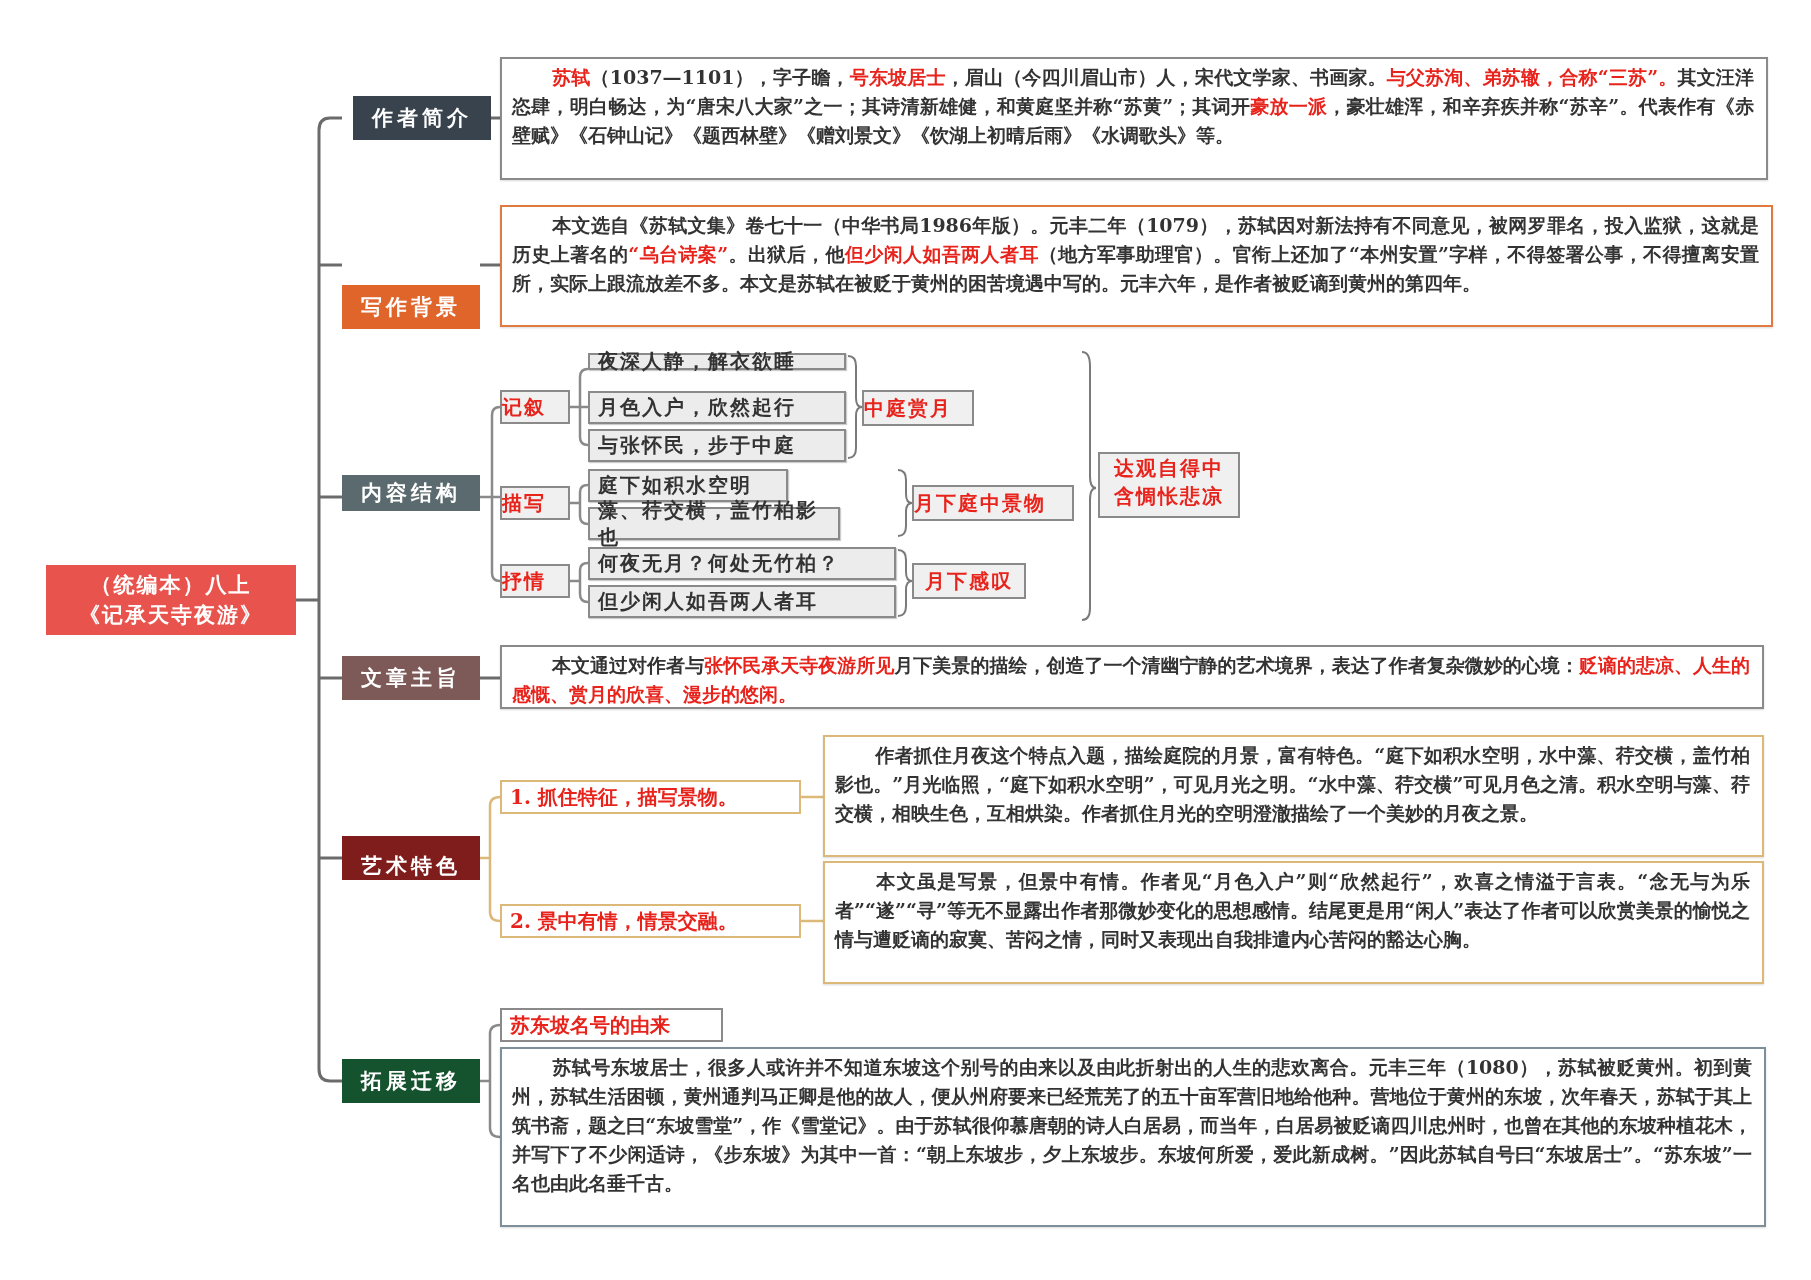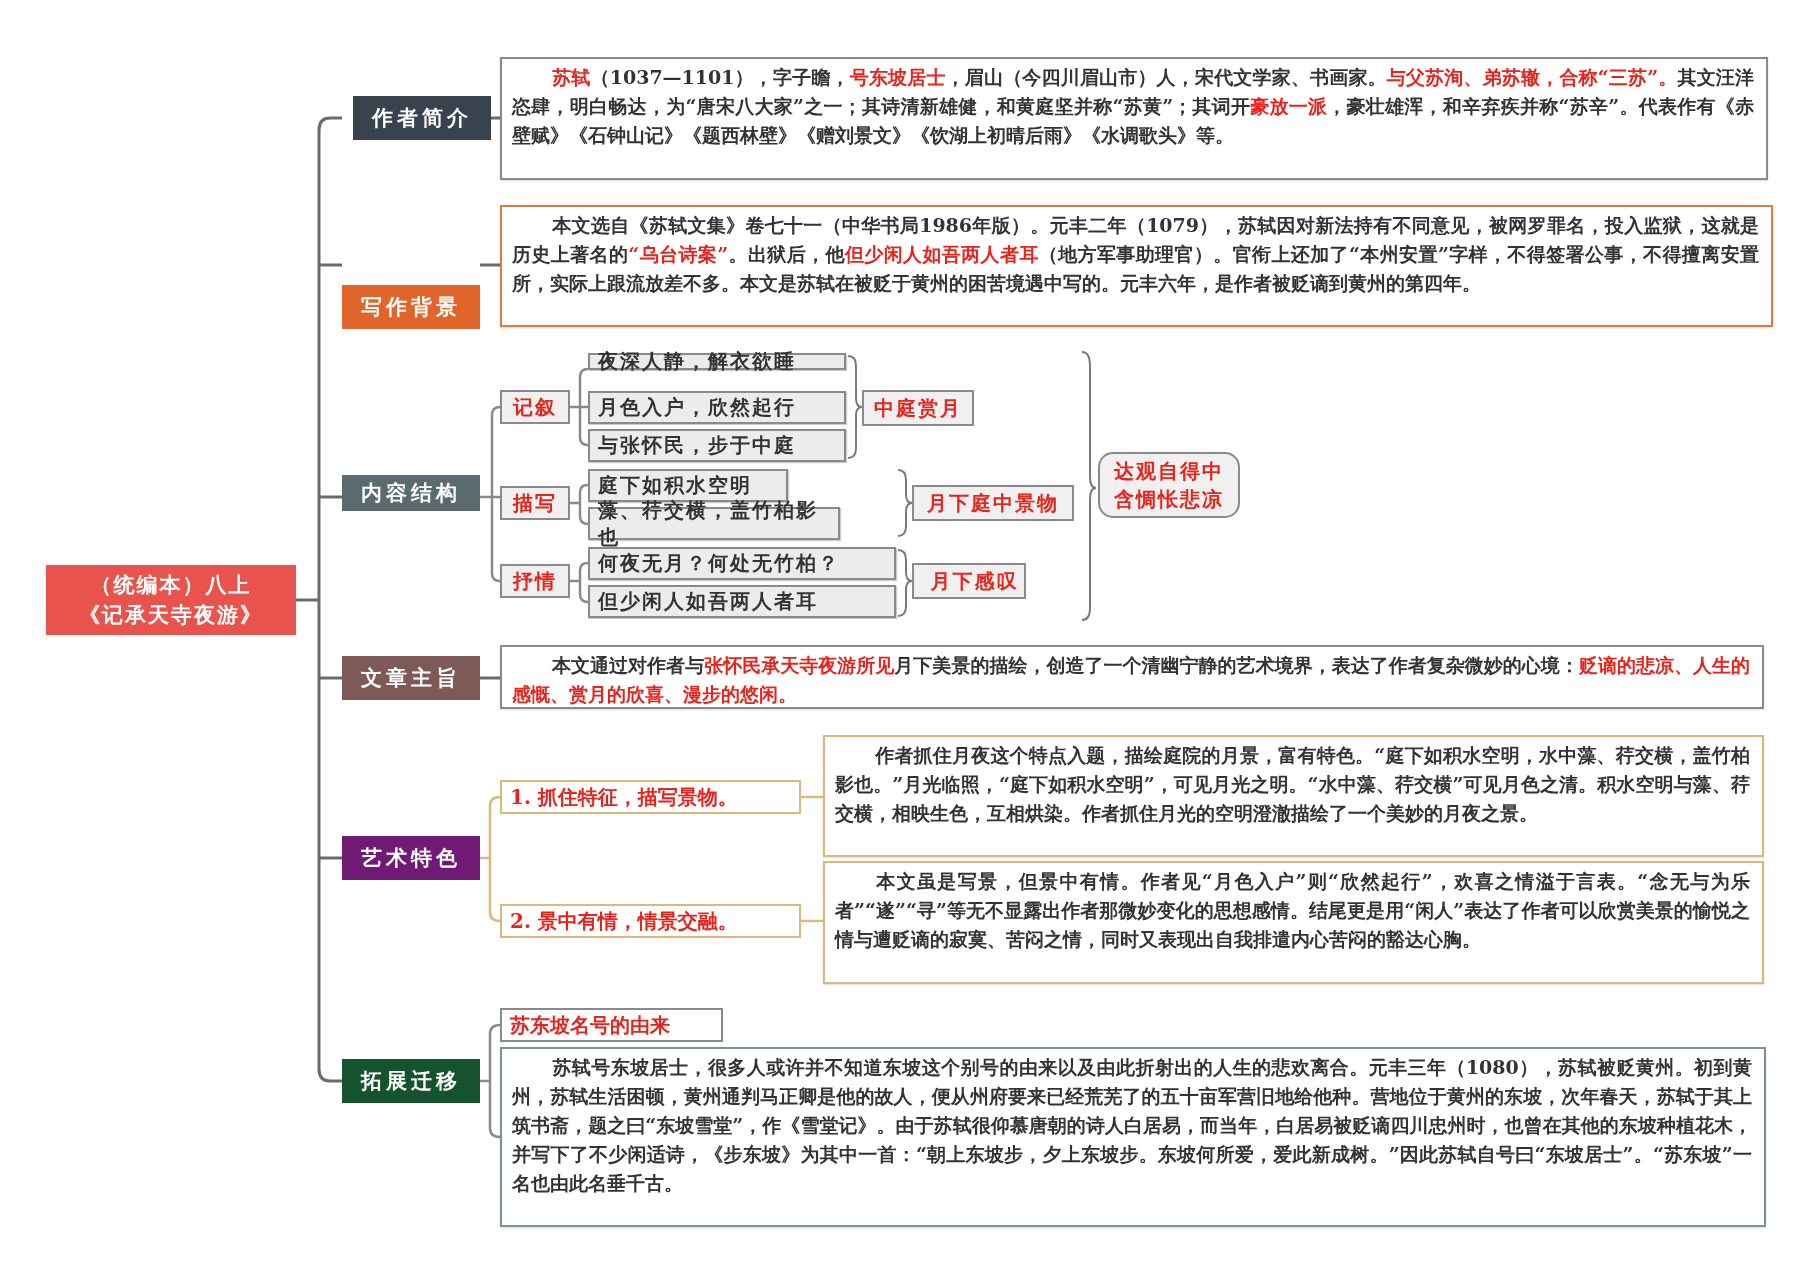--- a/index.html
+++ b/index.html
@@ -28,21 +28,21 @@
   .textbox.blue { border-color:#7f8f9a; }
   .indent { display:inline-block; width:40px; }
   .red { color:#e8231c; }
   .leaf {
     border:2px solid #8a8a8a; background:#ececec; font-size:20px; font-weight:bold;
     color:#333; display:flex; align-items:center; padding:0 8px; letter-spacing:2px;
     box-shadow: 1px 1px 1px rgba(0,0,0,0.2);
   }
   .tag {
     border:2px solid #8a8a8a; background:#f0f0f0; font-size:20px; font-weight:bold;
-    color:#e8231c; display:flex; align-items:center; justify-content:center; letter-spacing:2px;
+    color:#e8231c; display:flex; align-items:center; justify-content:flex-start; letter-spacing:2px;
   }
   .artlabel {
     border:2px solid #dcb979; background:#fff; font-size:20px; font-weight:bold;
     color:#e8231c; display:flex; align-items:center; padding-left:8px;
   }
   svg.conn { position:absolute; left:0; top:0; overflow:visible; }
 </style>
 </head>
 <body>
 
@@ -110,21 +110,21 @@
 </div>
 <div class="abs branch" style="left:342px; top:243px; width:138px; height:44px; background:#e0652b;margin-top:42px;">
   <span>写作背景</span>
 </div>
 <div class="abs branch" style="left:342px; top:475px; width:138px; height:36px; background:#5a6a6e;">
   <span>内容结构</span>
 </div>
 <div class="abs branch" style="left:342px; top:656px; width:138px; height:44px; background:#7d5a58;">
   <span>文章主旨</span>
 </div>
-<div class="abs branch" style="left:342px; top:836px; width:138px; height:44px; background:#701a75;">
+<div class="abs branch" style="left:342px; top:836px; width:138px; height:44px; background:#7f1d1d;align-items:flex-end;">
   <span>艺术特色</span>
 </div>
 <div class="abs branch" style="left:342px; top:1059px; width:138px; height:44px; background:#14532d;">
   <span>拓展迁移</span>
 </div>
 
 <div class="abs textbox" style="left:500px; top:57px; width:1268px; height:123px;">
   <span class="indent"></span><span class="red">苏轼</span><span>（1037—1101），字子瞻，</span><span class="red">号东坡居士</span><span>，眉山（今四川眉山市）人，宋代文学家、书画家。</span><span class="red">与父苏洵、弟苏辙，合称“三苏”。</span><span>其文汪洋恣肆，明白畅达，为“唐宋八大家”之一；其诗清新雄健，和黄庭坚并称“苏黄”；其词开</span><span class="red">豪放一派</span><span>，豪壮雄浑，和辛弃疾并称“苏辛”。代表作有《赤壁赋》《石钟山记》《题西林壁》《赠刘景文》《饮湖上初晴后雨》《水调歌头》等。</span>
 </div>
 
@@ -166,21 +166,21 @@
 
 <div class="abs tag" style="left:862px; top:390px; width:112px; height:36px;">
   <span>中庭赏月</span>
 </div>
 <div class="abs tag" style="left:912px; top:485px; width:162px; height:36px;">
   <span>月下庭中景物</span>
 </div>
 <div class="abs tag" style="left:912px; top:563px; width:114px; height:36px;padding-left:11px;">
   <span>月下感叹</span>
 </div>
-<div class="abs tag" style="left:1098px; top:452px; width:142px; height:66px; flex-direction:column; line-height:28px;border-radius:15px;">
+<div class="abs tag" style="left:1098px; top:452px; width:142px; height:66px; flex-direction:column; line-height:28px;">
   <span>达观自得中</span>
   <span>含惆怅悲凉</span>
 </div>
 
 <div class="abs textbox" style="left:500px; top:645px; width:1264px; height:64px;">
   <span class="indent"></span><span>本文通过对作者与</span><span class="red">张怀民承天寺夜游所见</span><span>月下美景的描绘，创造了一个清幽宁静的艺术境界，表达了作者复杂微妙的心境：</span><span class="red">贬谪的悲凉、人生的感慨、赏月的欣喜、漫步的悠闲。</span>
 </div>
 
 <div class="abs artlabel" style="left:500px; top:780px; width:301px; height:34px;">
   <span>1. 抓住特征，描写景物。</span>

